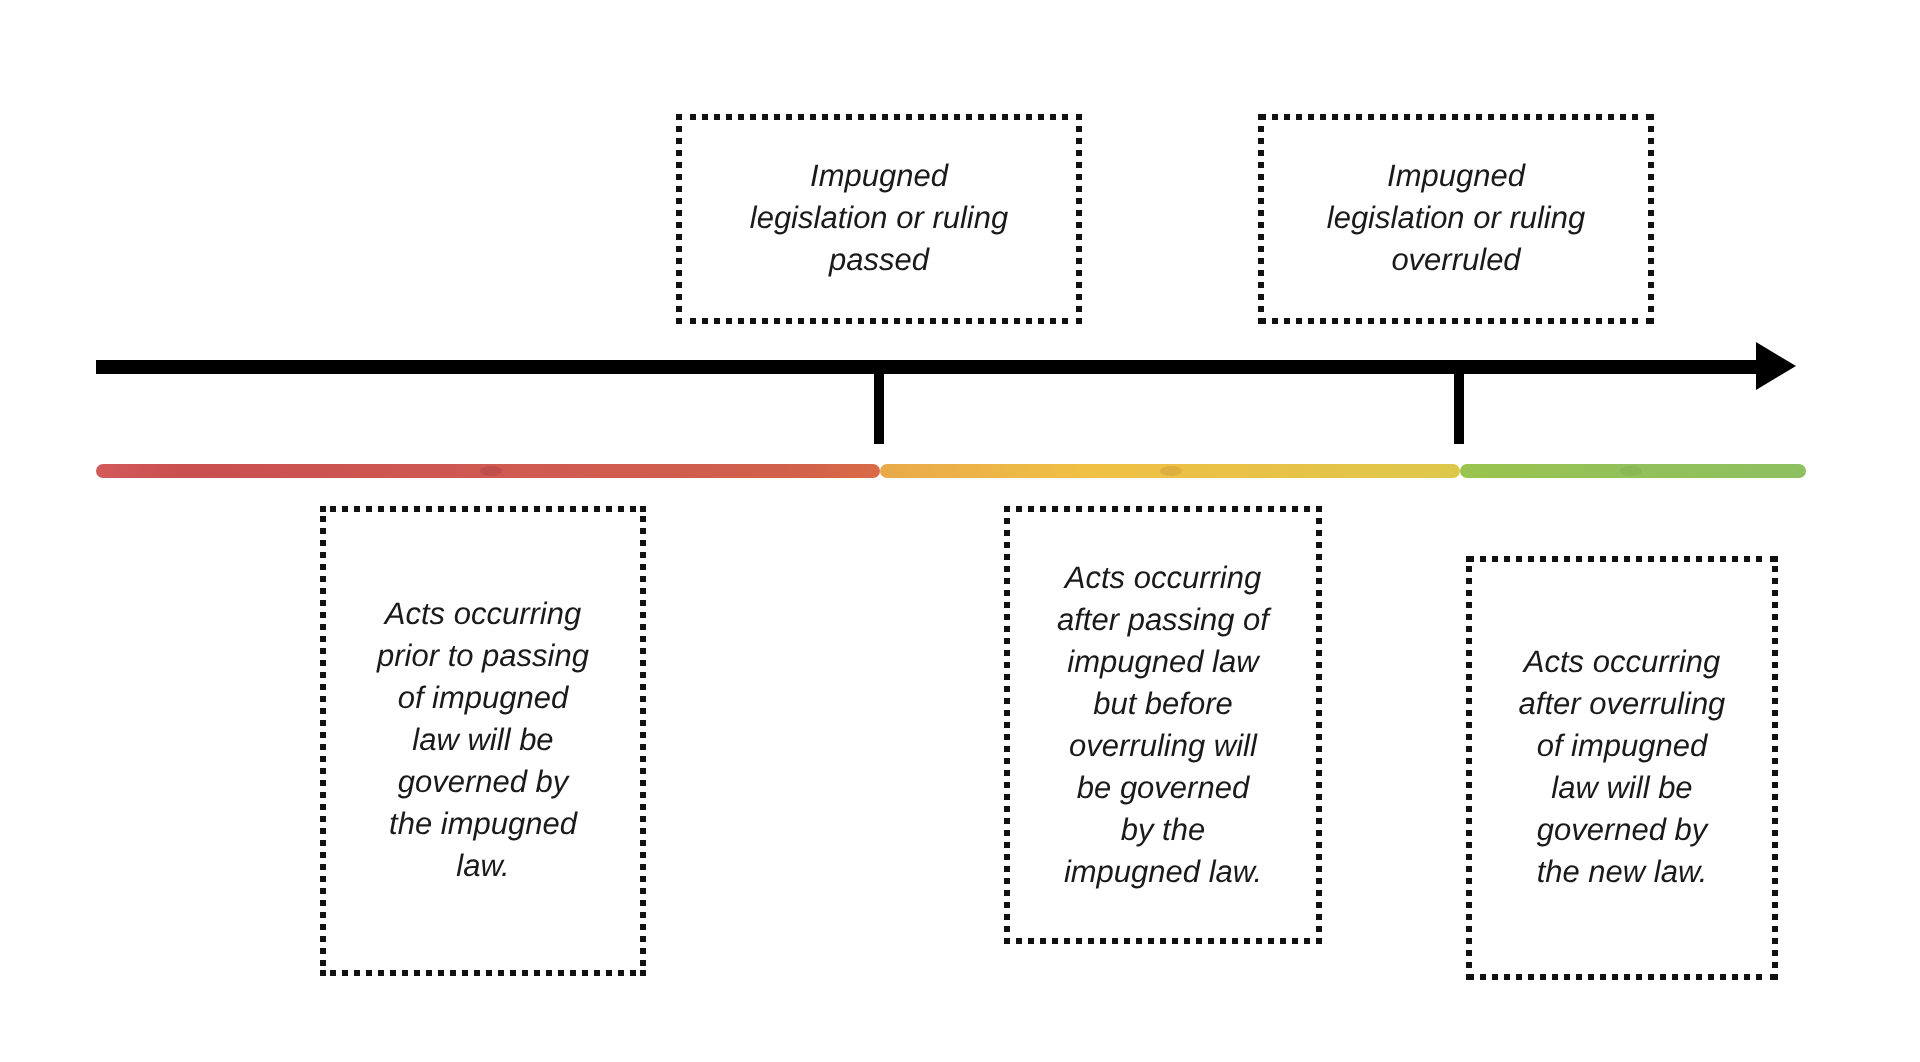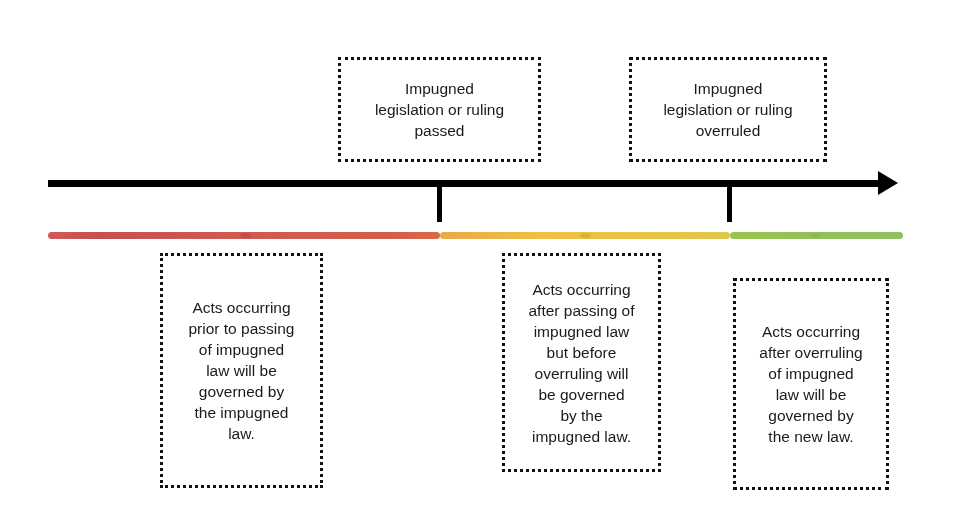--- a/index.html
+++ b/index.html
@@ -90,20 +90,21 @@
     display: flex;
     align-items: center;
     justify-content: center;
     text-align: center;
     padding: 6px 8px;
   }
   .box-text {
     font-size: 15.5px;
     line-height: 21px;
     white-space: pre-line;
+    font-style: italic;
   }
 
   .box-top-1 { left: 338px; top: 57px;  width: 203px; height: 105px; }
   .box-top-2 { left: 629px; top: 57px;  width: 198px; height: 105px; }
 
   .box-bot-1 { left: 160px; top: 253px; width: 163px; height: 235px; }
   .box-bot-2 { left: 502px; top: 253px; width: 159px; height: 219px; }
   .box-bot-3 { left: 733px; top: 278px; width: 156px; height: 212px; }
 </style>
 </head>

